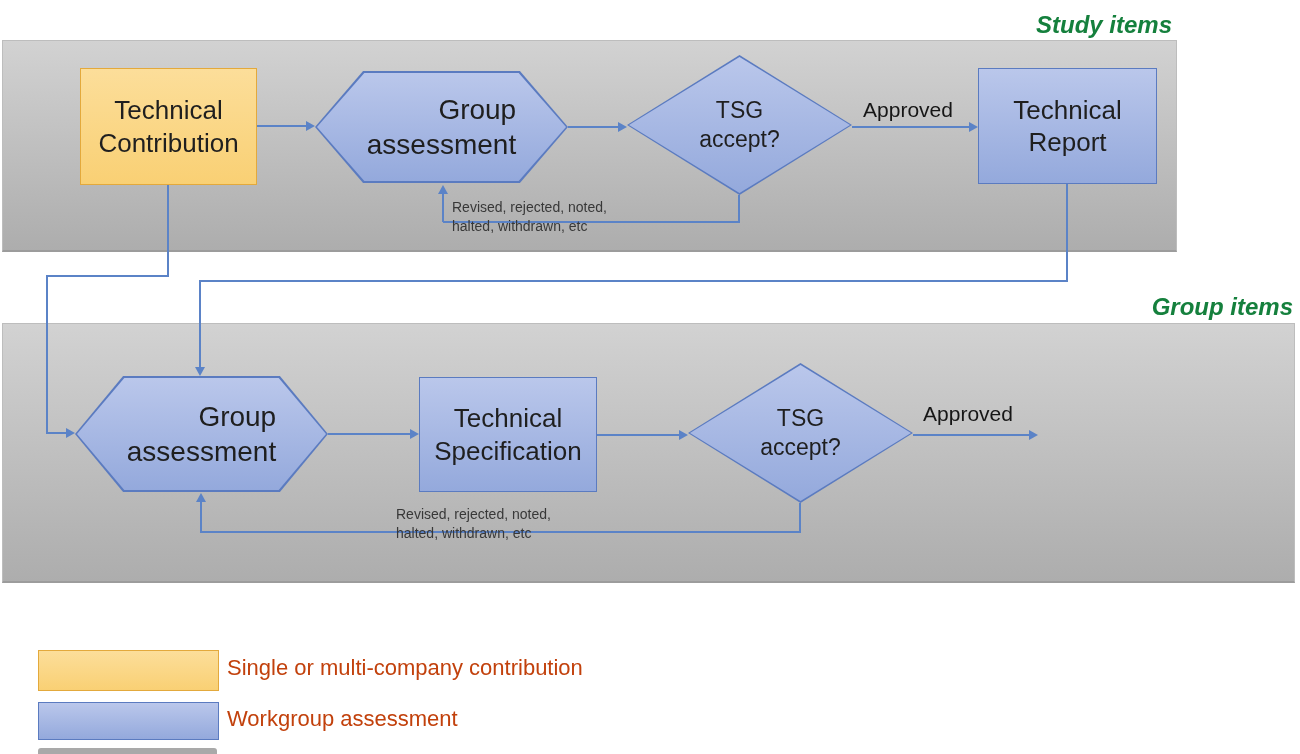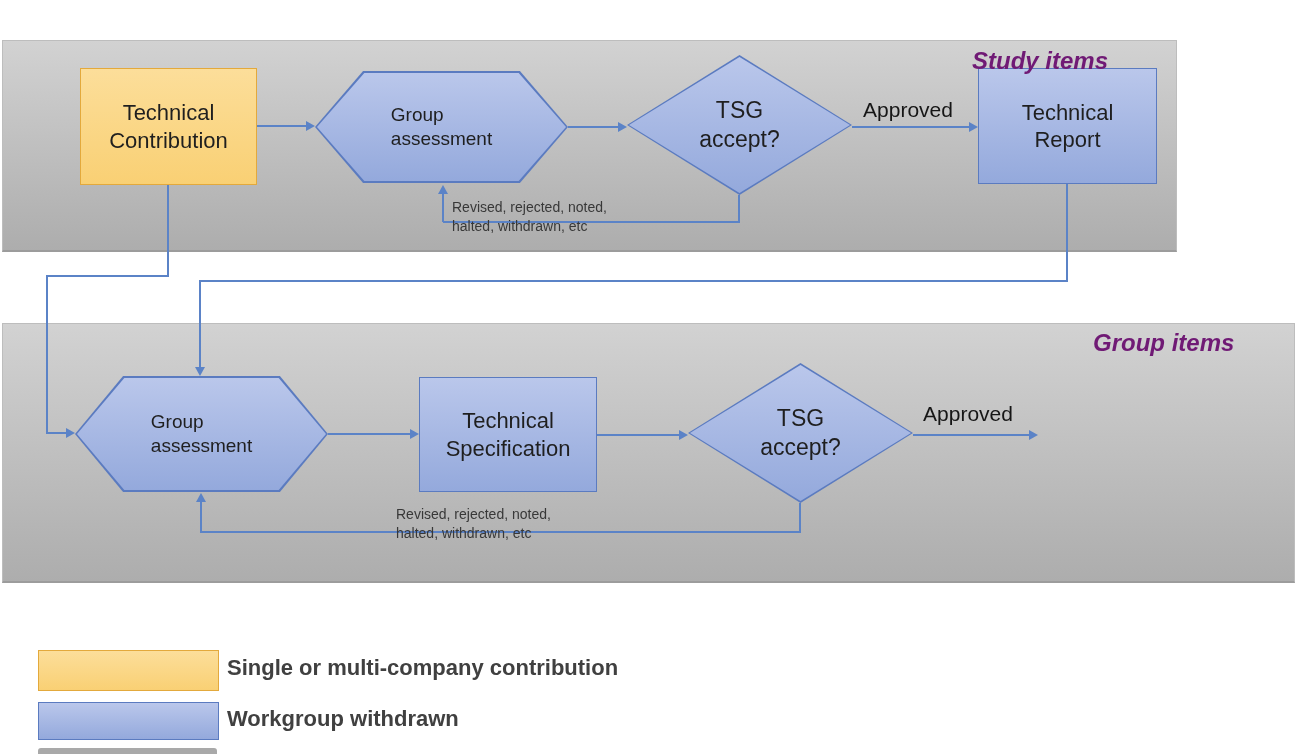--- a/index.html
+++ b/index.html
@@ -2,35 +2,35 @@
 <html style="--contribution-fill: #FAD687; --contribution-border: #E3A93C; --workgroup-fill-top: #BAC7EB; --workgroup-fill-bottom: #94A9DC; --workgroup-border: #5B7BC0; --connector: #5B83C7; --lane-top: #D2D2D2; --lane-bottom: #ADADAD; --logo-red: #C4262E; --text-dark: #1F1F1F;"><head>
 <meta charset="utf-8">
 <style>
   html,body{margin:0;padding:0;background:#ffffff;}
   body{font-family:"Liberation Sans","DejaVu Sans",sans-serif;}
   #stage{position:relative;width:1300px;height:754px;background:#fff;overflow:hidden;}
 
   
   .lane{position:absolute;background:linear-gradient(180deg,var(--lane-top) 0%,var(--lane-bottom) 100%);
         border:1px solid #bdbdbd;border-bottom:2px solid #9c9c9c;z-index:0;}
-  .lane-label{position:absolute;font-size:24px;font-weight:bold;font-style:italic;color:#701a75;
-              text-align:left;z-index:3;margin-top:36px;}
+  .lane-label{position:absolute;font-size:24px;font-weight:bold;font-style:italic;color:#15803d;
+              text-align:right;z-index:3;}
 
   
   .node{position:absolute;display:flex;align-items:center;justify-content:center;text-align:center;
-        font-size:22px;line-height:1.25;color:var(--text-dark);white-space:pre-line;z-index:2;}
+        font-size:26px;line-height:1.25;color:var(--text-dark);white-space:pre-line;z-index:2;}
   .rect-yellow{background:linear-gradient(180deg,#FCDE9A,#F9D074);border:1.5px solid var(--contribution-border);}
   .rect-blue{background:linear-gradient(180deg,var(--workgroup-fill-top),var(--workgroup-fill-bottom));
              border:1.5px solid var(--workgroup-border);}
   .shape{position:absolute;z-index:2;}
   .hex-outer{clip-path:polygon(0 50%,19% 0,81% 0,100% 50%,81% 100%,19% 100%);background:var(--workgroup-border);}
   .hex-inner{position:absolute;inset:2px;clip-path:polygon(0 50%,19% 0,81% 0,100% 50%,81% 100%,19% 100%);
              background:linear-gradient(180deg,var(--workgroup-fill-top),var(--workgroup-fill-bottom));
-             display:flex;align-items:center;justify-content:center;text-align:left;
-             font-size:19px;line-height:1.25;color:var(--text-dark);white-space:pre-line;}
+             display:flex;align-items:center;justify-content:center;text-align:right;
+             font-size:28px;line-height:1.25;color:var(--text-dark);white-space:pre-line;}
   .dia-outer{clip-path:polygon(50% 0,100% 50%,50% 100%,0 50%);background:var(--workgroup-border);}
   .dia-inner{position:absolute;inset:2px;clip-path:polygon(50% 0,100% 50%,50% 100%,0 50%);
              background:linear-gradient(180deg,var(--workgroup-fill-top),var(--workgroup-fill-bottom));
              display:flex;align-items:center;justify-content:center;text-align:center;
              font-size:23px;line-height:1.25;color:var(--text-dark);white-space:pre-line;}
 
   
   .seg{position:absolute;background:var(--connector);z-index:1;}
   .ah{position:absolute;width:0;height:0;z-index:2;}
   .ah-right{border-top:5px solid transparent;border-bottom:5px solid transparent;border-left:9px solid var(--connector);}
@@ -41,21 +41,21 @@
   .feedback-note{position:absolute;font-size:14px;line-height:1.33;color:#383838;white-space:pre-line;z-index:3;}
 
   
   .logo-box{position:absolute;left:1038px;top:371px;width:215px;height:124px;background:#ffffff;z-index:2;}
   .logo-tagline{position:absolute;left:0;right:0;bottom:4px;text-align:center;font-size:10.5px;font-weight:bold;
                 letter-spacing:3.6px;color:#141414;white-space:nowrap;}
   .logo-caption{position:absolute;left:1028px;top:505px;width:235px;text-align:center;font-size:25px;color:#262626;z-index:2;}
 
   
   .legend-swatch{position:absolute;left:38px;width:179px;z-index:2;}
-  .legend-label{position:absolute;left:227px;font-size:22px;color:#404040;z-index:2;font-weight:bold;}
+  .legend-label{position:absolute;left:227px;font-size:22px;color:#c2410c;z-index:2;}
   .legend-sliver{position:absolute;left:38px;top:748px;width:179px;height:6px;background:#a9a9a9;
                  border-radius:3px 3px 0 0;z-index:2;}
 </style>
 </head>
 <body>
 
 <div id="stage">
 
   <div class="lane" style="left:2px;top:40px;width:1173px;height:209px;"></div>
   <div class="lane" style="left:2px;top:323px;width:1291px;height:257px;"></div>
@@ -136,16 +136,16 @@
 
   <div class="seg" style="left:799px;top:503px;width:2px;height:30px;"></div>
   <div class="seg" style="left:200px;top:531px;width:601px;height:2px;"></div>
   <div class="seg" style="left:200px;top:501px;width:2px;height:31px;"></div>
   <div class="ah ah-up" style="left:196px;top:493px;"></div>
 
 
   <div class="legend-swatch rect-yellow" style="top:650px;height:39px;"></div>
   <div class="legend-label" style="top:655px;">Single or multi-company contribution</div>
   <div class="legend-swatch rect-blue" style="top:702px;height:36px;"></div>
-  <div class="legend-label" style="top:706px;">Workgroup withdrawn</div>
+  <div class="legend-label" style="top:706px;">Workgroup assessment</div>
   <div class="legend-sliver"></div>
 
 </div>
 
 </body></html>

